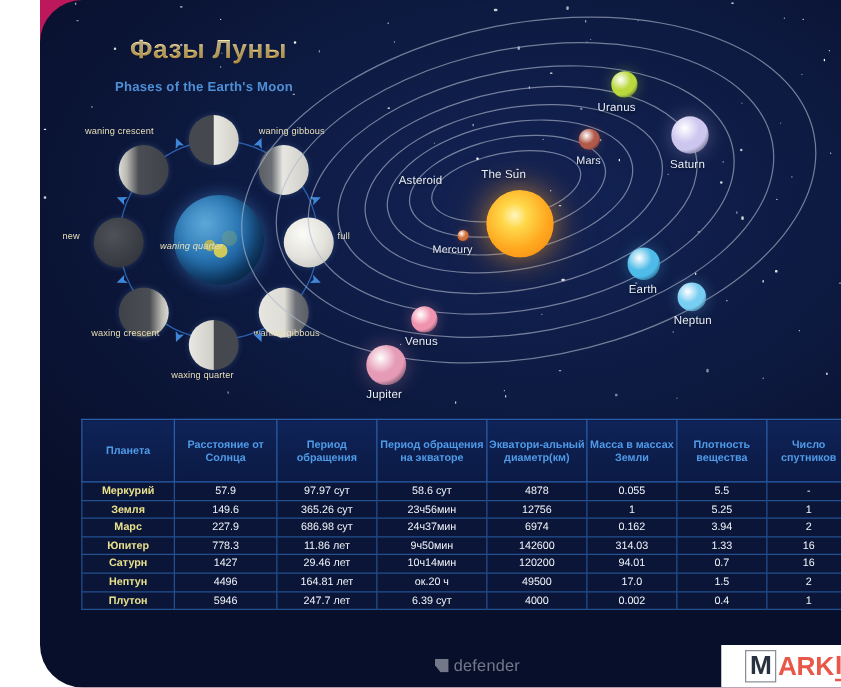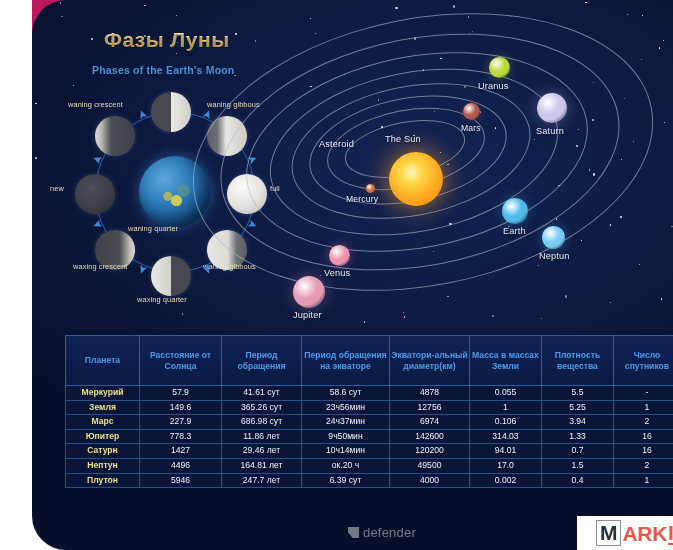--- a/index.html
+++ b/index.html
@@ -306,21 +306,21 @@
       </div>
 
     <div class="moon-title">Фазы Луны</div>
     <div class="moon-sub">Phases of the Earth's Moon</div>
 
     <div class="moon-wrap">
       <div class="orbit-ring"></div>
       <div class="earth-globe"></div>
       <div id="moons">
           <div class="moon m-right" style="left: 111px; top: 4px;"></div>
-          <div class="ph-label" style="left: 88px; top: 136px;">waning quarter</div>
+          <div class="ph-label" style="left: 88px; top: 104px; font-style: italic;">waning quarter</div>
           <div class="moon m-cres-l" style="left: 55px; top: 28px;"></div>
           <div class="ph-label" style="left: 28px; top: 12px;">waning crescent</div>
           <div class="moon m-new" style="left: 35px; top: 86px;"></div>
           <div class="ph-label" style="left: 10px; top: 96px;">new</div>
           <div class="moon m-cres-r" style="left: 55px; top: 142px;"></div>
           <div class="ph-label" style="left: 33px; top: 174px;">waxing crescent</div>
           <div class="moon m-left" style="left: 111px; top: 168px;"></div>
           <div class="ph-label" style="left: 97px; top: 207px;">waxing quarter</div>
           <div class="moon m-gibb-l" style="left: 167px; top: 142px;"></div>
           <div class="ph-label" style="left: 163px; top: 174px;">waning gibbous</div>
@@ -429,21 +429,21 @@
               <th>Экватори-альный диаметр(км)</th>
               <th>Масса в массах Земли</th>
               <th>Плотность вещества</th>
               <th>Число спутников</th>
             </tr>
         </thead>
         <tbody id="tbody">
             <tr>
               <td class="name">Меркурий</td>
               <td>57.9</td>
-              <td>41.61 сут</td>
+              <td>97.97 сут</td>
               <td>58.6 сут</td>
               <td>4878</td>
               <td>0.055</td>
               <td>5.5</td>
               <td>-</td>
             </tr>
             <tr>
               <td class="name">Земля</td>
               <td>149.6</td>
               <td>365.26 сут</td>
@@ -452,21 +452,21 @@
               <td>1</td>
               <td>5.25</td>
               <td>1</td>
             </tr>
             <tr>
               <td class="name">Марс</td>
               <td>227.9</td>
               <td>686.98 сут</td>
               <td>24ч37мин</td>
               <td>6974</td>
-              <td>0.106</td>
+              <td>0.162</td>
               <td>3.94</td>
               <td>2</td>
             </tr>
             <tr>
               <td class="name">Юпитер</td>
               <td>778.3</td>
               <td>11.86 лет</td>
               <td>9ч50мин</td>
               <td>142600</td>
               <td>314.03</td>

